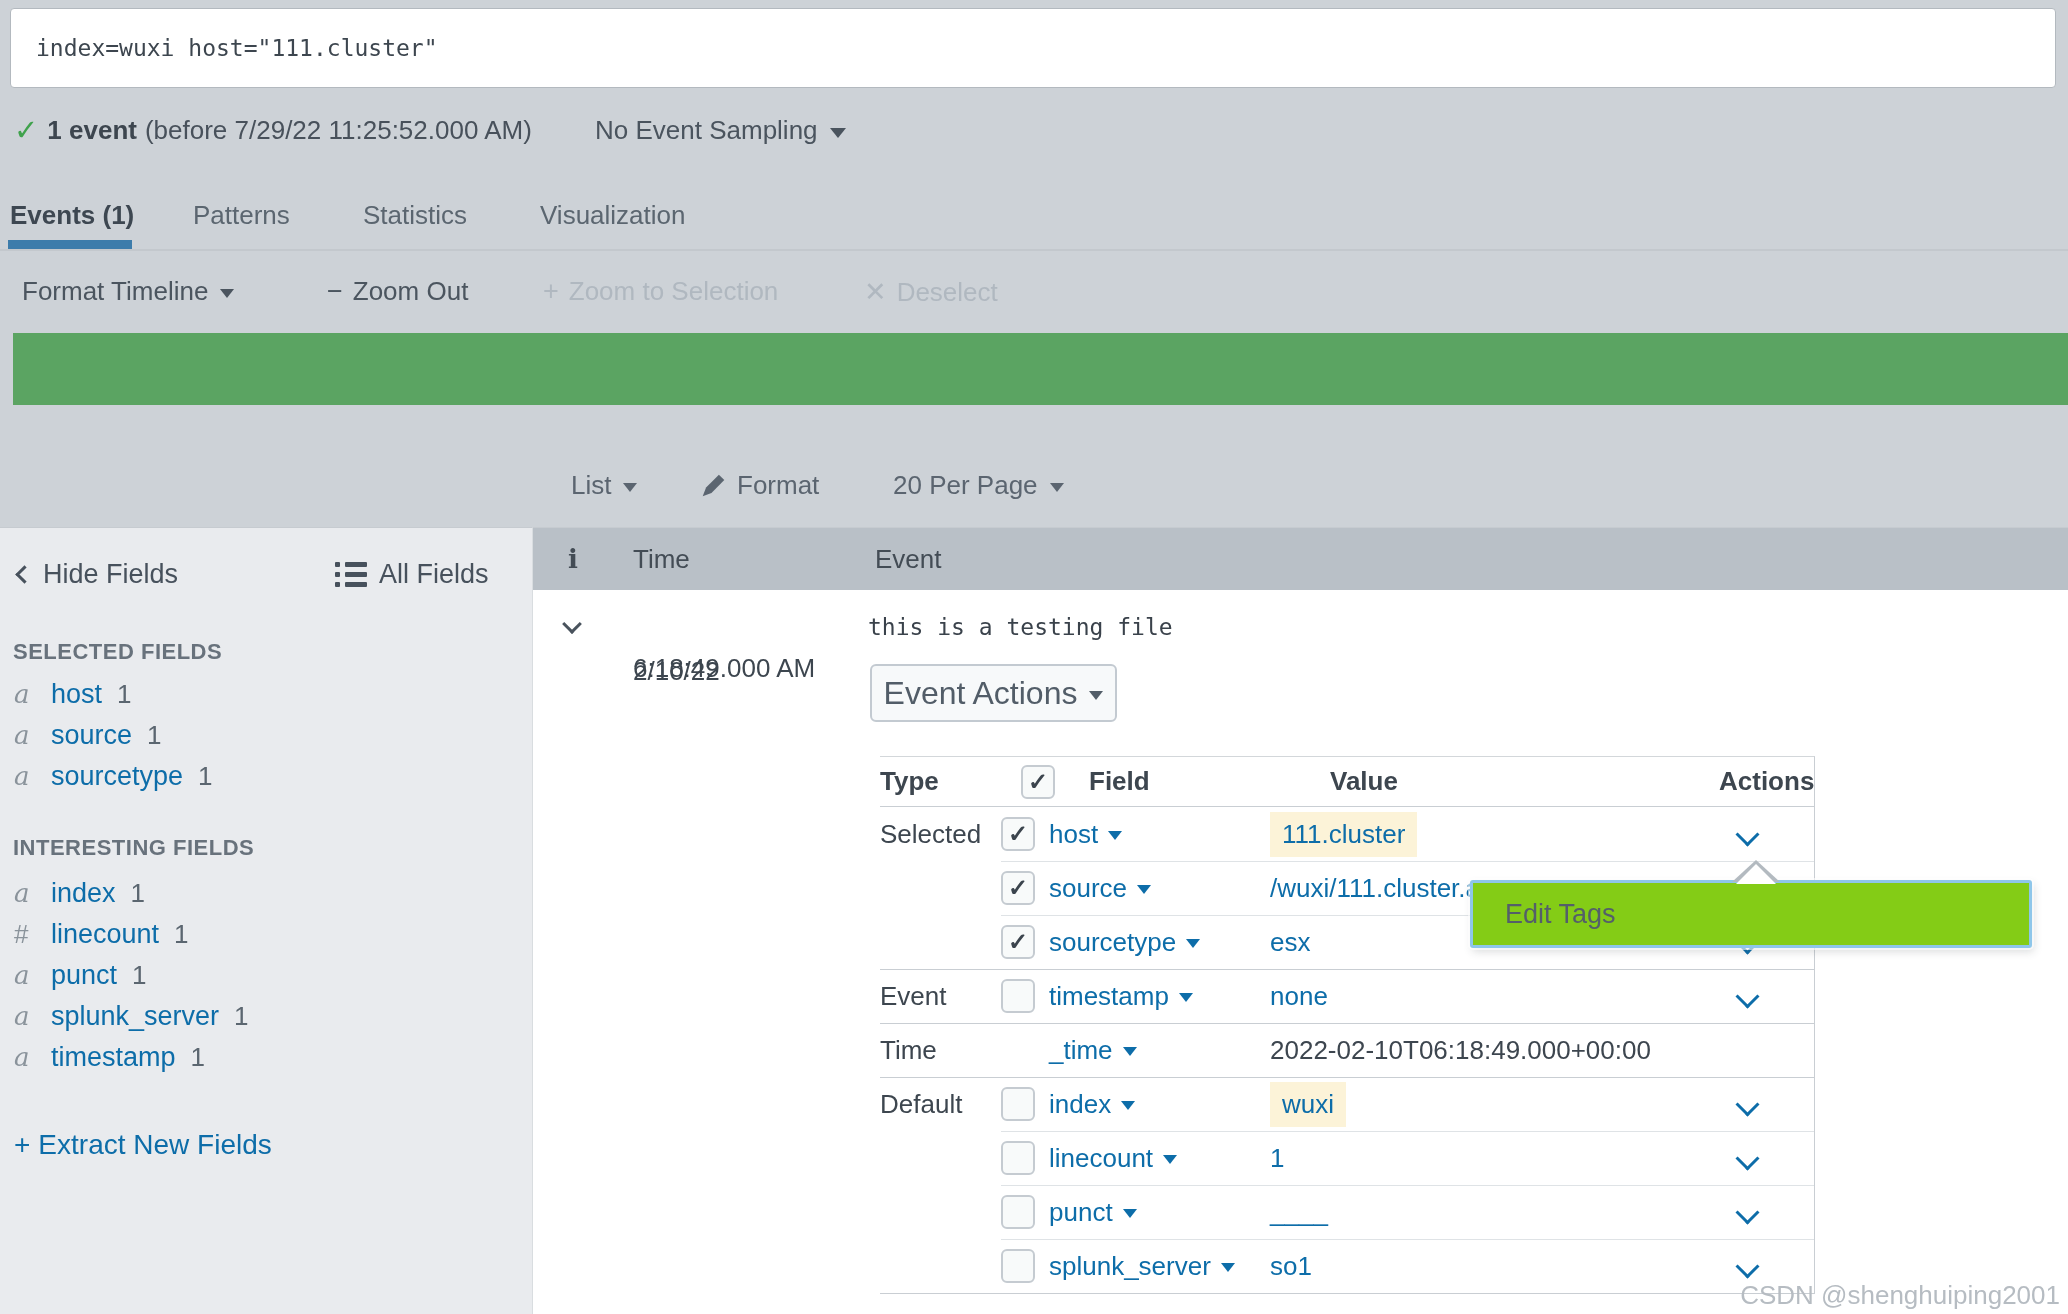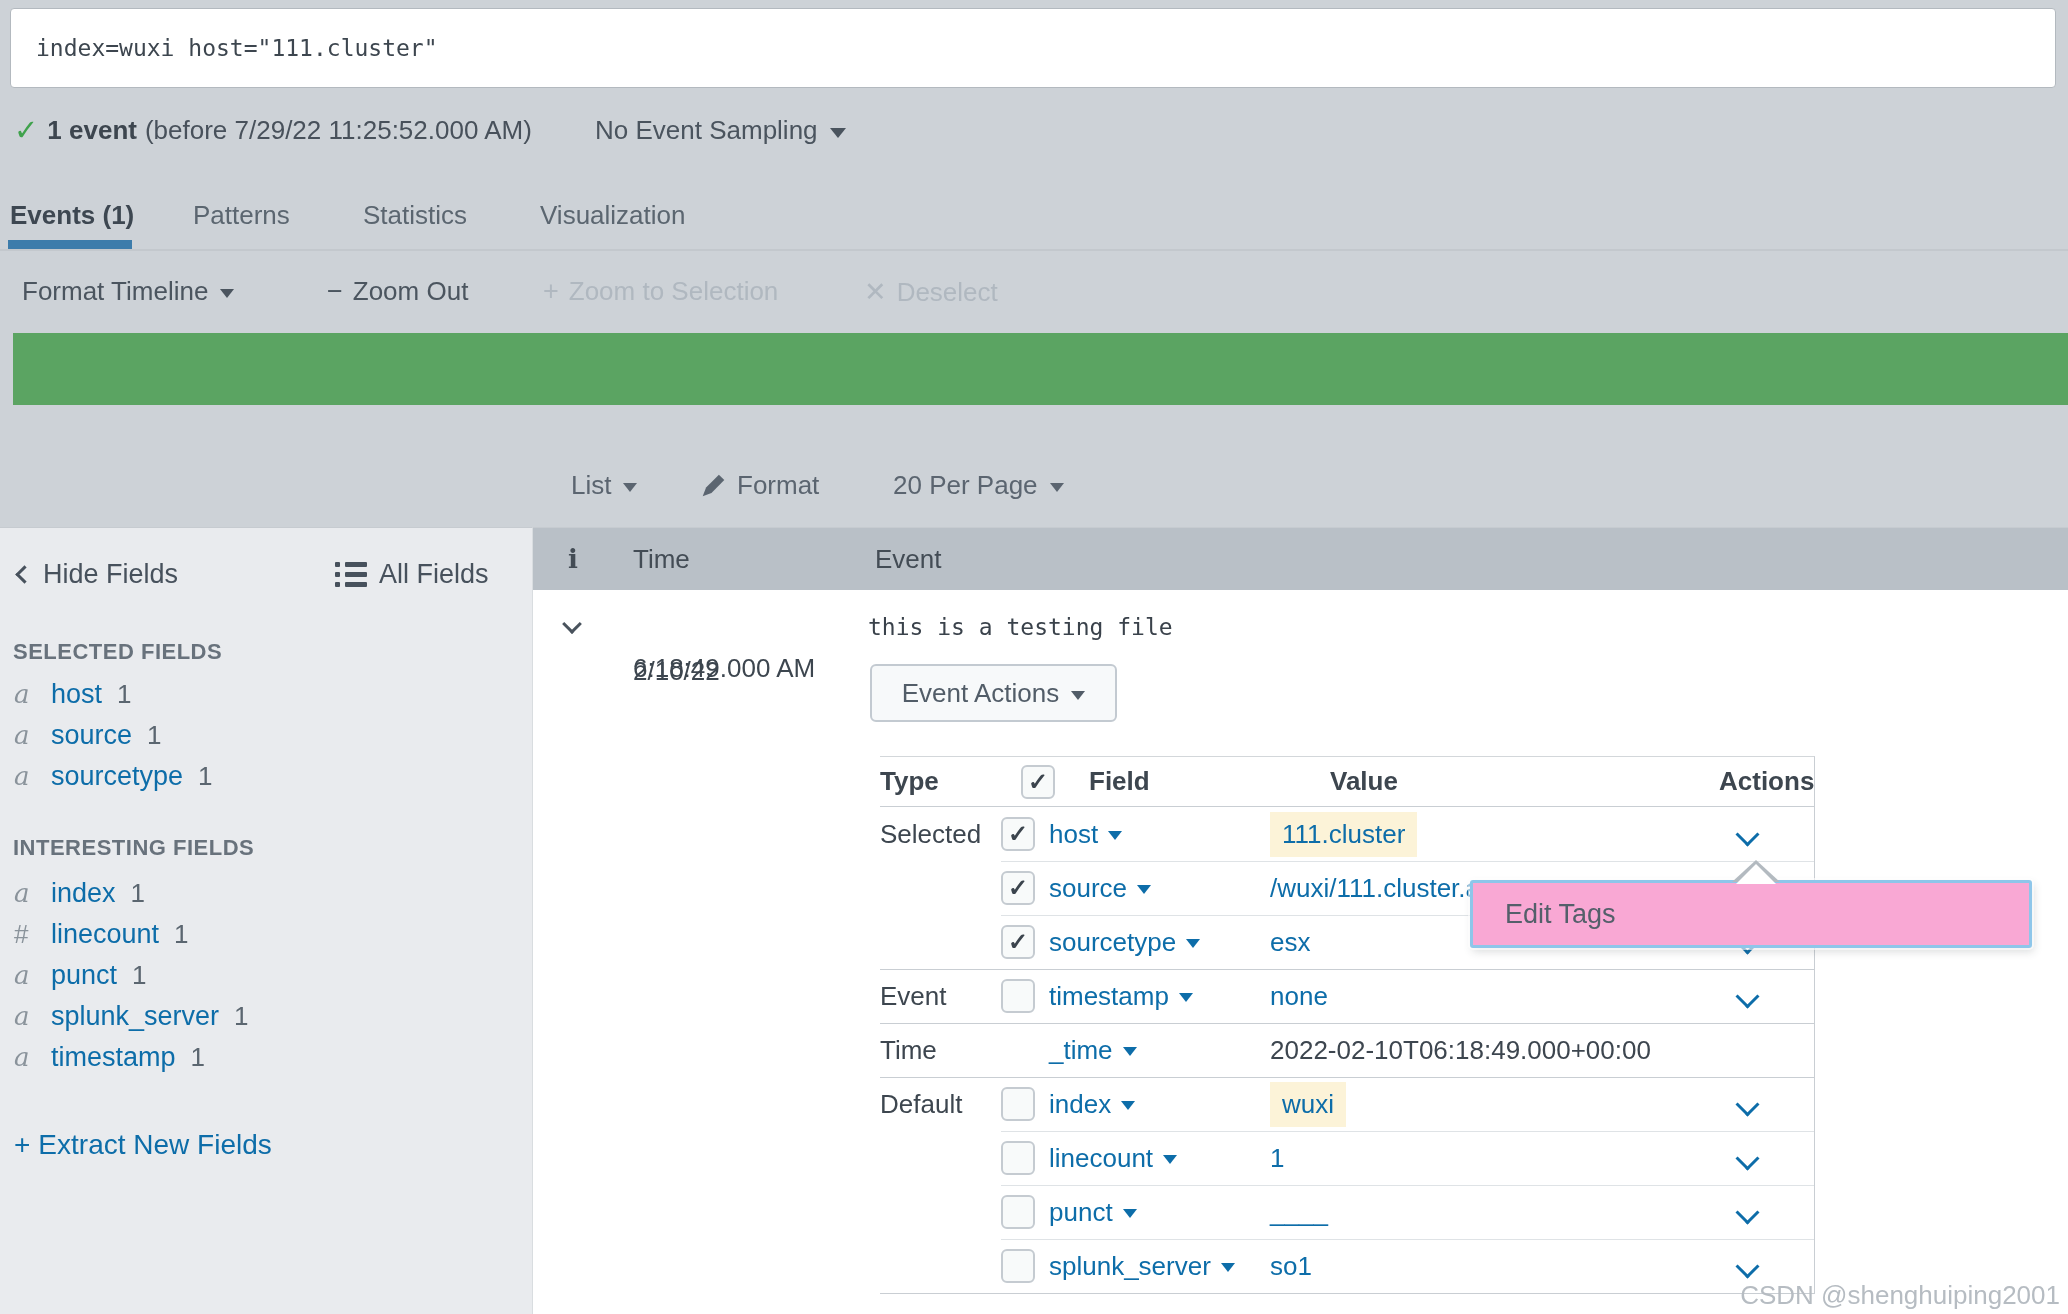--- a/index.html
+++ b/index.html
@@ -66,21 +66,21 @@
   .evheader .eh { position:absolute; left:342px; }
   .main-white { position:absolute; left:533px; top:590px; width:1535px; height:724px; background:#ffffff; }
 
   .expand-chev { position:absolute; left:565px; top:617px; width:14px; height:14px;
                  border-right:3px solid #49535d; border-bottom:3px solid #49535d; transform:rotate(45deg); cursor:pointer; }
   .ev-date { position:absolute; left:633px; top:612px; font-size:26px; color:#3d464f;margin-top:44px; }
   .ev-time { position:absolute; left:633px; top:653px; font-size:26px; color:#3d464f; }
   .ev-raw  { position:absolute; left:868px; top:614px; font-family:"DejaVu Sans Mono", monospace; font-size:23px; color:#3a424b; }
   .ev-actions { position:absolute; left:870px; top:664px; width:247px; height:58px; background:#f7f9fa;
                 border:2px solid #c3cad1; border-radius:6px; display:flex; align-items:center; justify-content:center;
-                font-size:26px; color:#525d68; cursor:pointer; }
+                font-size:32px; color:#525d68; cursor:pointer; }
 
   
   .ftable { position:absolute; left:880px; top:756px; width:935px; background:#ffffff;
             border-top:1px solid #d3d7da; border-right:1px solid #c9ced3; border-bottom:1px solid #c9ced3; }
   .fhead { display:flex; align-items:center; height:50px; border-bottom:1px solid #c9ced3; font-weight:bold; font-size:26px; color:#3d464f;gap:20px; }
   .frow  { display:flex; align-items:center; height:54px; position:relative; font-size:26px; }
   .sep { position:absolute; top:0; left:0; right:0; height:1px; background:#c9ced3; }
   .sep.ind { left:121px; background:#dfe3e6; }
   .c-type { width:121px; color:#3d464f; }
   .c-check { width:48px; }
@@ -94,21 +94,21 @@
   .flink { color:#0d6da9; cursor:pointer; }
   .ftri { display:inline-block; width:0; height:0; border-left:7px solid transparent; border-right:7px solid transparent;
           border-top:9px solid #0d6da9; margin-left:10px; position:relative; top:1px; }
   .vlink { color:#0d6da9; cursor:pointer; }
   .vhl { background:#fcf3d8; padding:7px 12px; }
   .vplain { color:#3d464f; }
   .act-chev { width:17px; height:17px; border-right:3px solid #0d6da9; border-bottom:3px solid #0d6da9;
               transform:rotate(45deg); cursor:pointer; }
 
   
-  .popup { position:absolute; left:1470px; top:880px; width:562px; height:68px; background:#f9a8d4;
+  .popup { position:absolute; left:1470px; top:880px; width:562px; height:68px; background:#84cc16;
            border:3px solid #8ec6ea; border-radius:3px; display:flex; align-items:center; padding-left:32px;
            font-size:27px; color:#545f6a; z-index:20; box-shadow:0 0 0 2px rgba(255,255,255,0.6), 2px 4px 8px rgba(60,70,80,0.18); cursor:pointer; }
   .popup-caret-outer { position:absolute; left:1732px; top:860px; width:0; height:0; z-index:21;
                        border-left:24px solid transparent; border-right:24px solid transparent; border-bottom:22px solid #b3bac0; }
   .popup-caret-inner { position:absolute; left:1736px; top:864px; width:0; height:0; z-index:22;
                        border-left:20px solid transparent; border-right:20px solid transparent; border-bottom:20px solid #ffffff; }
 
   .watermark { position:absolute; right:8px; top:1280px; font-size:26px; color:#b6bcc2; }
 </style>
 </head>

